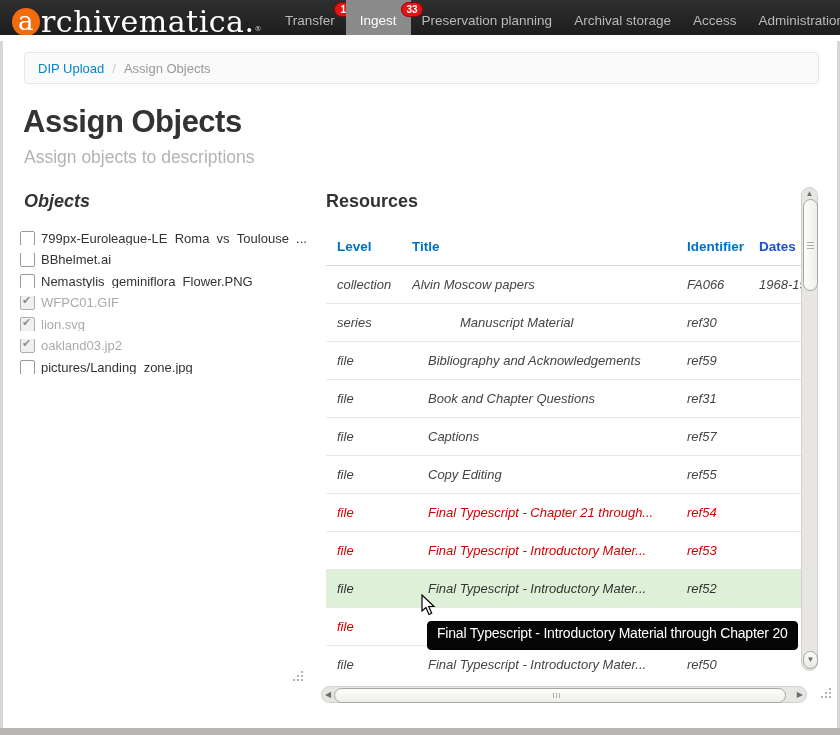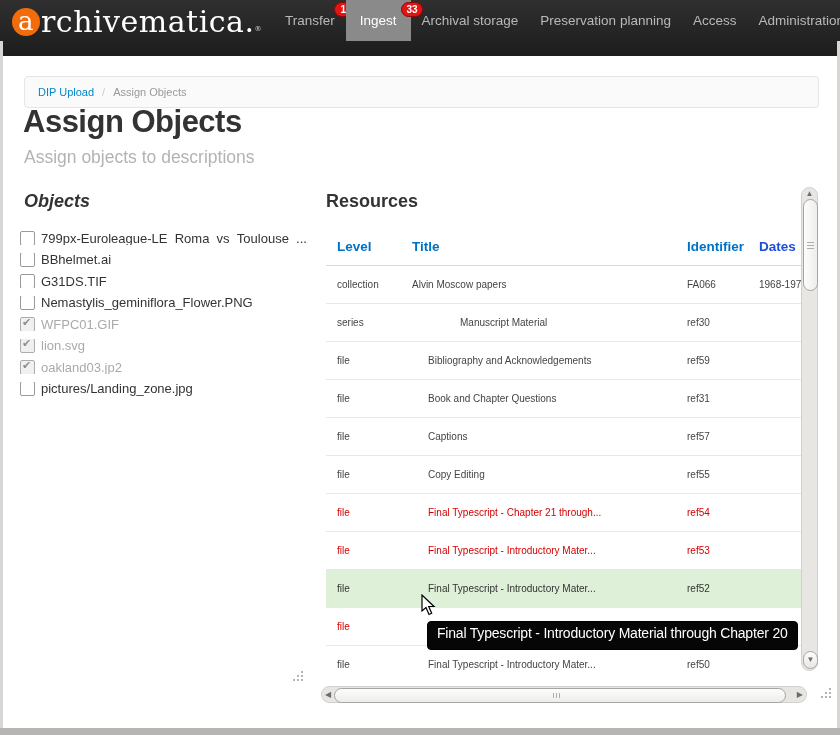--- a/index.html
+++ b/index.html
@@ -3,40 +3,40 @@
 <meta charset="utf-8">
 <style>
   html,body{margin:0;padding:0;background:#fff;}
   .window{position:relative;width:840px;height:735px;overflow:hidden;background:#fff;
           font-family:"Liberation Sans",sans-serif;color:#333;}
   
   .edge-left{position:absolute;left:0;top:41px;width:3px;height:687px;background:#d8d6d4;}
   .edge-right{position:absolute;right:0;top:41px;width:3px;height:687px;background:#d8d6d4;}
   .edge-bottom{position:absolute;left:0;top:728px;width:840px;height:7px;background:#b7b5b3;}
   
-  .navbar{position:absolute;left:0;top:0;width:840px;height:56px;overflow:hidden;
+  .navbar{position:absolute;left:0;top:0;width:840px;height:35px;overflow:hidden;
           background:linear-gradient(#2f2f2f,#1d1d1d);}
   .logo{position:absolute;left:12px;top:4px;font-family:"DejaVu Serif",serif;
         font-size:30px;color:#fff;letter-spacing:0.5px;white-space:nowrap;cursor:default;}
   .logo .a-circle{display:inline-block;width:28px;height:28px;border-radius:50%;
         background:#f26c0c;color:#fff;text-align:center;line-height:27px;font-size:26px;
         vertical-align:2px;margin-right:1px;}
   .logo .tm{font-size:7px;vertical-align:1px;color:#cfcfcf;}
   .nav-items{position:absolute;left:274px;top:0;height:41px;display:flex;align-items:stretch;}
   .nav-item{position:relative;display:flex;align-items:center;padding:0 11px;
         font-size:13.5px;color:#b9b9b9;text-decoration:none;white-space:nowrap;cursor:pointer;}
   .nav-item.active{background:#8a8a8a;color:#fff;padding:0 14px;}
   .badge{position:absolute;top:2px;right:-7px;min-width:9px;padding:1px 4px;border-radius:9px;
         background:#e31414;border:1px solid #8f0606;color:#fff;font-size:10px;font-weight:bold;
         text-align:center;line-height:11px;}
   .nav-item.active .badge{right:-12px;}
   
-  .breadcrumb{position:absolute;left:24px;top:76px;width:780px;height:30px;
+  .breadcrumb{position:absolute;left:24px;top:52px;width:780px;height:30px;
         background:#fafafa;border:1px solid #e6e6e6;border-radius:4px;
-        display:flex;align-items:center;padding-left:13px;font-size:11px;}
+        display:flex;align-items:center;padding-left:13px;font-size:13px;}
   .breadcrumb a{color:#0088cc;text-decoration:none;cursor:pointer;}
   .breadcrumb .sep{color:#ccc;margin:0 8px;}
   .breadcrumb .current{color:#999;}
   
   .page-title{position:absolute;left:23px;top:104px;font-size:31px;font-weight:bold;color:#333;
         letter-spacing:-0.5px;}
   .page-subtitle{position:absolute;left:24px;top:147px;font-size:17.5px;color:#b3b3b3;}
   
   .objects-heading{position:absolute;left:24px;top:191px;font-size:18px;font-weight:bold;font-style:italic;}
   .objects-list{position:absolute;left:20px;top:231px;width:294px;list-style:none;margin:0;padding:0;}
@@ -57,22 +57,22 @@
   
   .resources-heading{position:absolute;left:326px;top:191px;font-size:18px;font-weight:bold;}
   .table-wrap{position:absolute;left:326px;top:228px;width:476px;height:458px;overflow:hidden;}
   table.res{border-collapse:collapse;table-layout:fixed;width:512px;}
   table.res col.c-level{width:86px;}  table.res col.c-title{width:264px;}
   table.res col.c-ident{width:72px;}  table.res col.c-dates{width:90px;}
   table.res th{font-size:13.5px;font-weight:bold;text-align:left;height:37px;
         border-bottom:1px solid #d9d9d9;padding:0 0 0 11px;}
   table.res th a{color:#0072c6;text-decoration:none;cursor:pointer;}
   table.res th.plain{color:#1d4ed8;}
-  table.res td{font-size:10px;height:37px;padding:0 0 0 11px;border-top:1px solid #e8e8e8;
-        white-space:nowrap;overflow:hidden;color:#444;}
+  table.res td{font-size:13px;height:37px;padding:0 0 0 11px;border-top:1px solid #e8e8e8;
+        white-space:nowrap;overflow:hidden;color:#444;font-style:italic;}
   table.res tr:first-child td{border-top:none;}
   table.res td.title{padding-left:0;}
   .ind0{padding-left:0;} .ind1{padding-left:8px;margin-left:40px;} .ind2{padding-left:16px;}
   tr.assigned td{color:#d40000;}
   tr.hovered td{background:#dff0d8;color:#333;}
   tr.res-row{cursor:pointer;}
   
   .vscroll{position:absolute;left:801px;top:187px;width:17px;height:484px;
         background:#e8e6e3;border:1px solid #d2d0ce;border-radius:9px;box-sizing:border-box;}
   .vscroll .arrow-up{position:absolute;top:1px;left:0;width:15px;text-align:center;
@@ -107,22 +107,22 @@
     <div class="logo"><span class="a-circle">a</span><span>rchivematica.</span><span class="tm">®</span></div>
     <div class="nav-items">
       <a class="nav-item">
           <span>Transfer</span>
           <span class="badge">1</span>
         </a>
       <a class="nav-item active">
           <span>Ingest</span>
           <span class="badge">33</span>
         </a>
+      <a class="nav-item">Preservation planning</a>
       <a class="nav-item">Archival storage</a>
-      <a class="nav-item">Preservation planning</a>
       <a class="nav-item">Access</a>
       <a class="nav-item">Administration</a>
 
     </div>
   </div>
 
   <div class="breadcrumb">
     <a>DIP Upload</a>
     <span class="sep">/</span>
     <span class="current">Assign Objects</span>
@@ -133,24 +133,20 @@
 
   <div class="objects-heading">Objects</div>
   <ul class="objects-list">
     <li>
         <span class="cb"></span>
         <span class="obj-label">799px-Euroleague-LE_Roma_vs_Toulouse_...</span>
       </li>
     <li>
         <span class="cb"></span>
         <span class="obj-label">BBhelmet.ai</span>
-      </li>
-    <li>
-        <span class="cb"></span>
-        <span class="obj-label">G31DS.TIF</span>
       </li>
     <li>
         <span class="cb"></span>
         <span class="obj-label">Nemastylis_geminiflora_Flower.PNG</span>
       </li>
     <li class="disabled">
         <span class="cb"></span>
         <span class="obj-label">WFPC01.GIF</span>
       </li>
     <li class="disabled">

